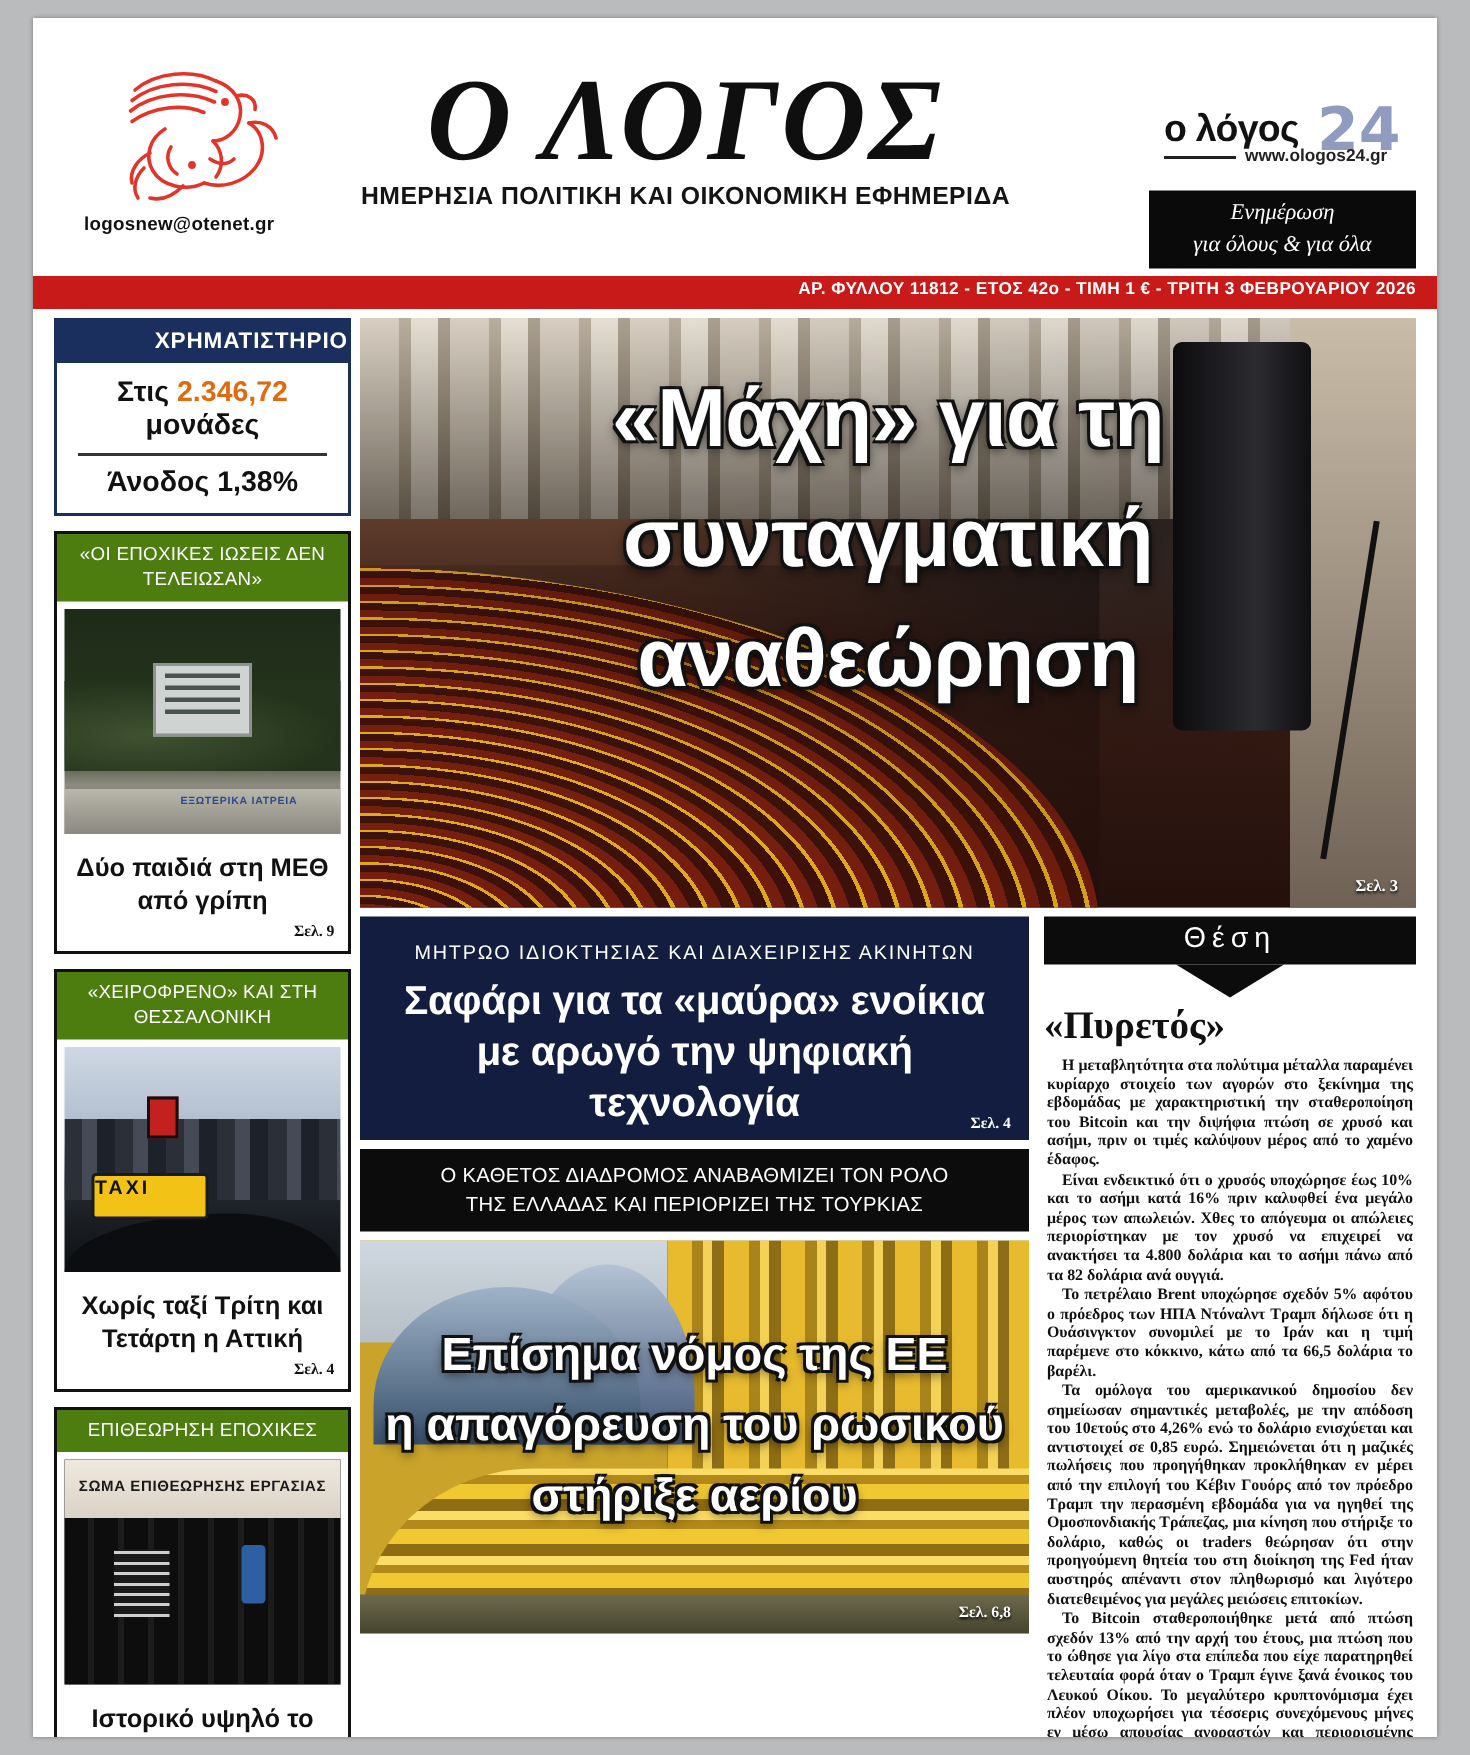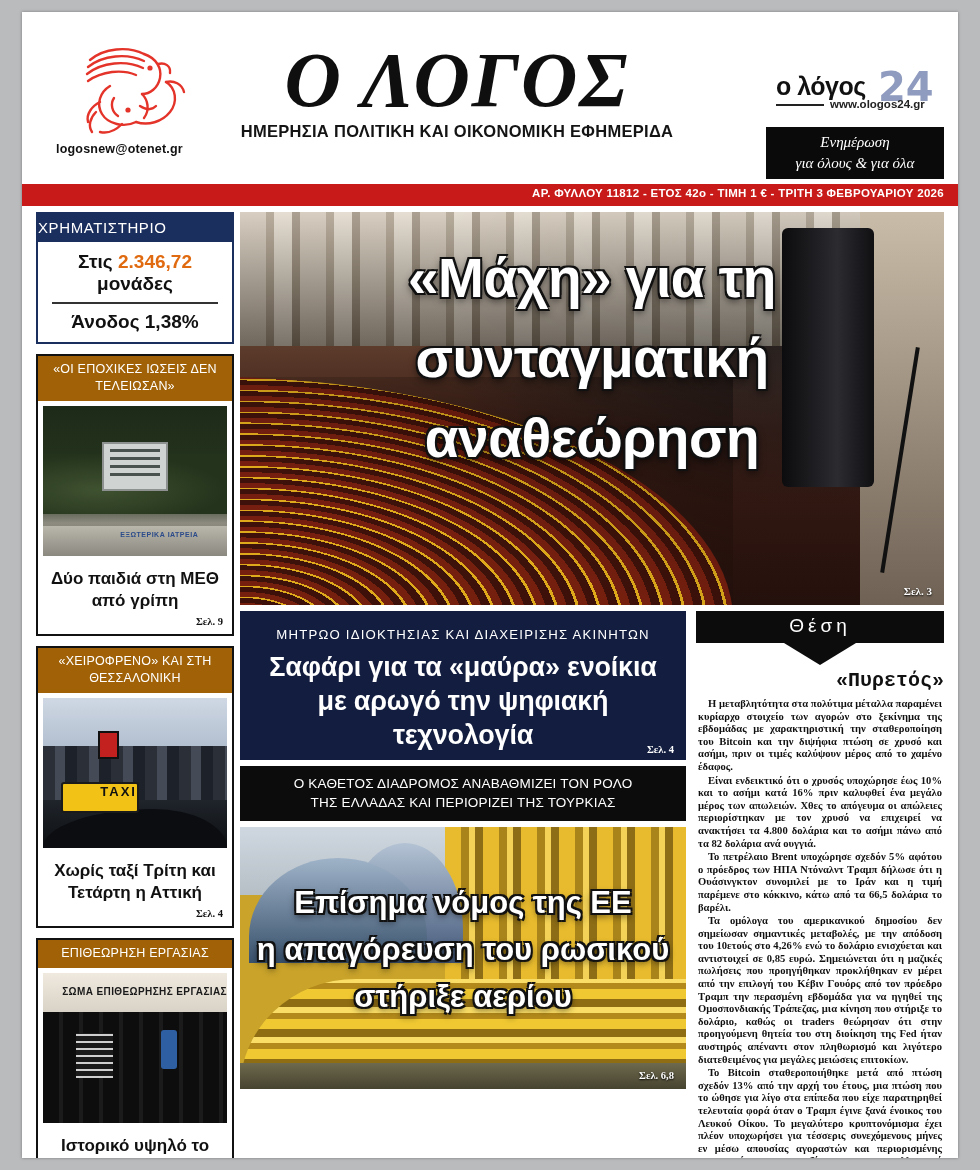--- a/index.html
+++ b/index.html
@@ -76,38 +76,38 @@
     color:#fff;font-weight:bold;font-size:11.5px;letter-spacing:.3px;
   }
 
   
   .left-col{position:absolute;left:14px;top:200px;width:198px;}
   .main-col{position:absolute;left:218px;top:200px;width:704px;}
 
   
   .stock{border:2px solid #1b2f5e;margin-bottom:10px;background:#fff;}
   .stock-hd{
-    background:#1b2f5e;color:#fff;text-align:left;
-    font-weight:normal;font-size:15px;padding:5px 0 6px;letter-spacing:.6px;
+    background:#1b2f5e;color:#fff;text-align:right;
+    font-weight:bold;font-size:15px;padding:5px 0 6px;letter-spacing:.6px;
   }
   .stock-row{
     text-align:center;font-weight:bold;font-size:19px;color:#111;
     padding:9px 0 7px;
   }
   .stock-row .val{color:#e06a10;}
   .stock-div{height:2px;background:#333;margin:0 14px;}
   .stock-row2{
     text-align:center;font-weight:bold;font-size:19px;color:#111;
     padding:7px 0 9px;
   }
 
   
   .card{border:2px solid #111;margin-bottom:10px;background:#fff;}
   .card-hd{
-    background:#a16207;color:#fff;text-align:center;
+    background:#4d7c0f;color:#fff;text-align:center;
     font-size:12.5px;line-height:17px;font-weight:normal;
     padding:5px 6px 6px;letter-spacing:.2px;
   }
   .card-photo{height:150px;margin:5px;position:relative;overflow:hidden;}
   .card-cap{
     text-align:center;font-weight:bold;font-size:17px;line-height:22px;
     color:#111;padding:7px 6px 2px;
   }
   .card-pg{
     text-align:right;font-weight:bold;font-size:10.5px;
@@ -126,33 +126,33 @@
     background:linear-gradient(#b9b6ab,#8b8880);}
   .ph-flu .plinth b{position:absolute;left:42%;top:18%;font-size:7px;color:#2b4b8a;
     font-weight:bold;letter-spacing:.5px;}
 
   
   .ph-taxi{background:linear-gradient(#cfd8e4 0%,#aab8c9 42%,#242a31 60%,#0d0f12 100%);}
   .ph-taxi .crowd{position:absolute;left:0;top:32%;width:100%;height:36%;
     background:repeating-linear-gradient(90deg,#2b2f38 0 12px,#454b56 12px 22px,#1d2129 22px 34px);}
   .ph-taxi .roofsign{position:absolute;left:10%;top:56%;width:40%;height:18%;
     background:#f2c316;border:2px solid #1a1a1a;border-radius:3px;
-    color:#111;font-weight:bold;font-size:13px;text-align:right;line-height:16px;
+    color:#111;font-weight:bold;font-size:13px;text-align:left;line-height:16px;
     letter-spacing:2px;}
   .ph-taxi .car{position:absolute;left:0;bottom:0;width:100%;height:26%;
     background:#0b0d11;border-top-left-radius:60% 100%;border-top-right-radius:40% 100%;}
   .ph-taxi .redlight{position:absolute;left:30%;top:22%;width:9%;height:16%;
     background:#c32020;border:2px solid #111;}
 
   
   .ph-lab{background:#111;}
   .ph-lab .banner{position:absolute;left:0;top:0;width:100%;height:26%;
     background:linear-gradient(#efe9df,#d9d2c6);
     border-bottom:2px solid #555;
-    color:#1a1a1a;font-weight:bold;font-size:10px;text-align:right;
+    color:#1a1a1a;font-weight:bold;font-size:10px;text-align:center;
     line-height:38px;letter-spacing:.4px;overflow:hidden;}
   .ph-lab .grid{position:absolute;left:0;top:26%;width:100%;height:74%;
     background:repeating-linear-gradient(90deg,#0d0d0d 0 16px,#1b1b1b 16px 20px),
                repeating-linear-gradient(0deg,rgba(255,255,255,.06) 0 2px,transparent 2px 14px);}
   .ph-lab .win{position:absolute;left:18%;top:40%;width:20%;height:30%;
     background:repeating-linear-gradient(0deg,#cfcfcf 0 2px,#1a1a1a 2px 7px);}
   .ph-lab .pers{position:absolute;left:64%;top:38%;width:9%;height:26%;
     background:#2e5fa3;border-radius:3px;}
 
   
@@ -270,22 +270,22 @@
     background:#0c0c0c;color:#fff;text-align:center;
     font-size:19px;letter-spacing:4px;padding:4px 0 6px;
     font-family:"Liberation Sans",sans-serif;
   }
   .op-arrow{
     width:0;height:0;margin:0 auto;
     border-left:36px solid transparent;border-right:36px solid transparent;
     border-top:22px solid #0c0c0c;
   }
   .op-title{
-    text-align:right;font-family:Liberation Mono, monospace;
-    font-weight:bold;font-size:20px;color:#111;margin:4px 0 6px;
+    text-align:left;font-family:Liberation Serif, serif;
+    font-weight:bold;font-size:26px;color:#111;margin:4px 0 6px;
   }
   .op-body{
     font-family:"Liberation Serif",serif;
     font-weight:bold;
     font-size:10.6px;line-height:12.6px;
     text-align:justify;color:#111;
     padding:0 2px;
   }
   .op-body p{margin:0 0 1px;text-indent:10px;}
 </style>
@@ -380,21 +380,21 @@
         <span class="crowd"></span>
         <span class="redlight"></span>
         <span class="car"></span>
         <span class="roofsign">TAXI</span>
       </div>
       <div class="card-cap">Χωρίς ταξί Τρίτη και Τετάρτη η Αττική</div>
       <div class="card-pg">Σελ. 4</div>
     </div>
 
     <div class="card">
-      <div class="card-hd">ΕΠΙΘΕΩΡΗΣΗ ΕΡΓΑΣΙΑΣ</div>
+      <div class="card-hd">ΕΠΙΘΕΩΡΗΣΗ ΕΠΟΧΙΚΕΣ</div>
       <div class="card-photo ph-lab">
         <span class="banner">ΣΩΜΑ ΕΠΙΘΕΩΡΗΣΗΣ ΕΡΓΑΣΙΑΣ</span>
         <span class="grid"></span>
         <span class="win"></span>
         <span class="pers"></span>
       </div>
       <div class="card-cap">Ιστορικό υψηλό το 2025 με 82.412 ελέγχους και 53,4 εκατ. ευρώ πρόστιμα</div>
 
     </div>
 

